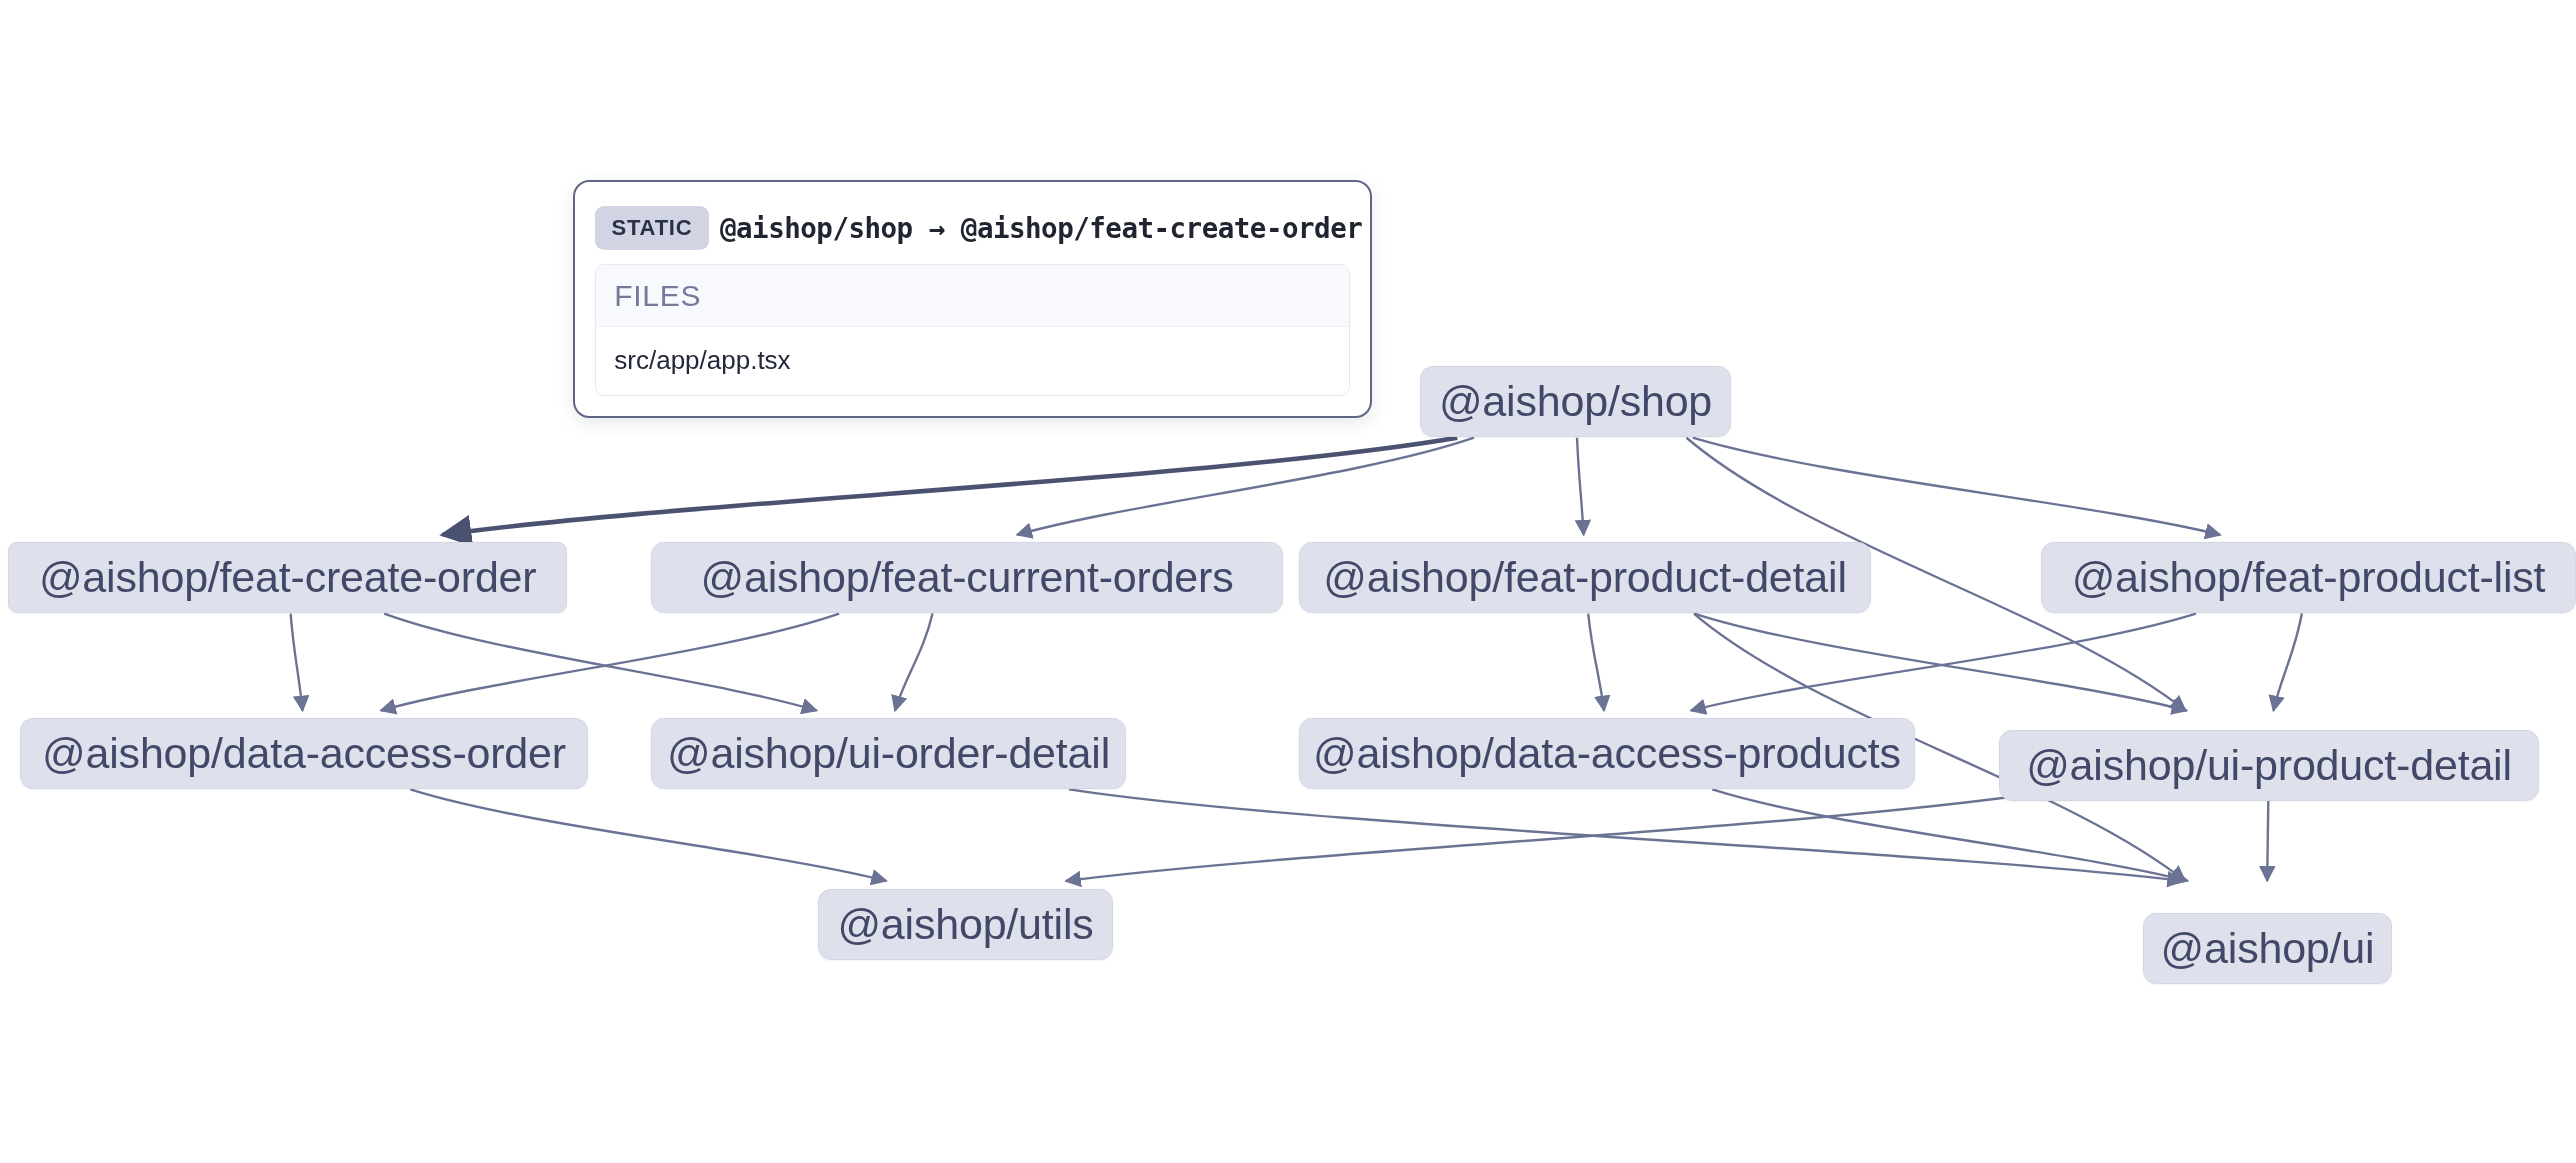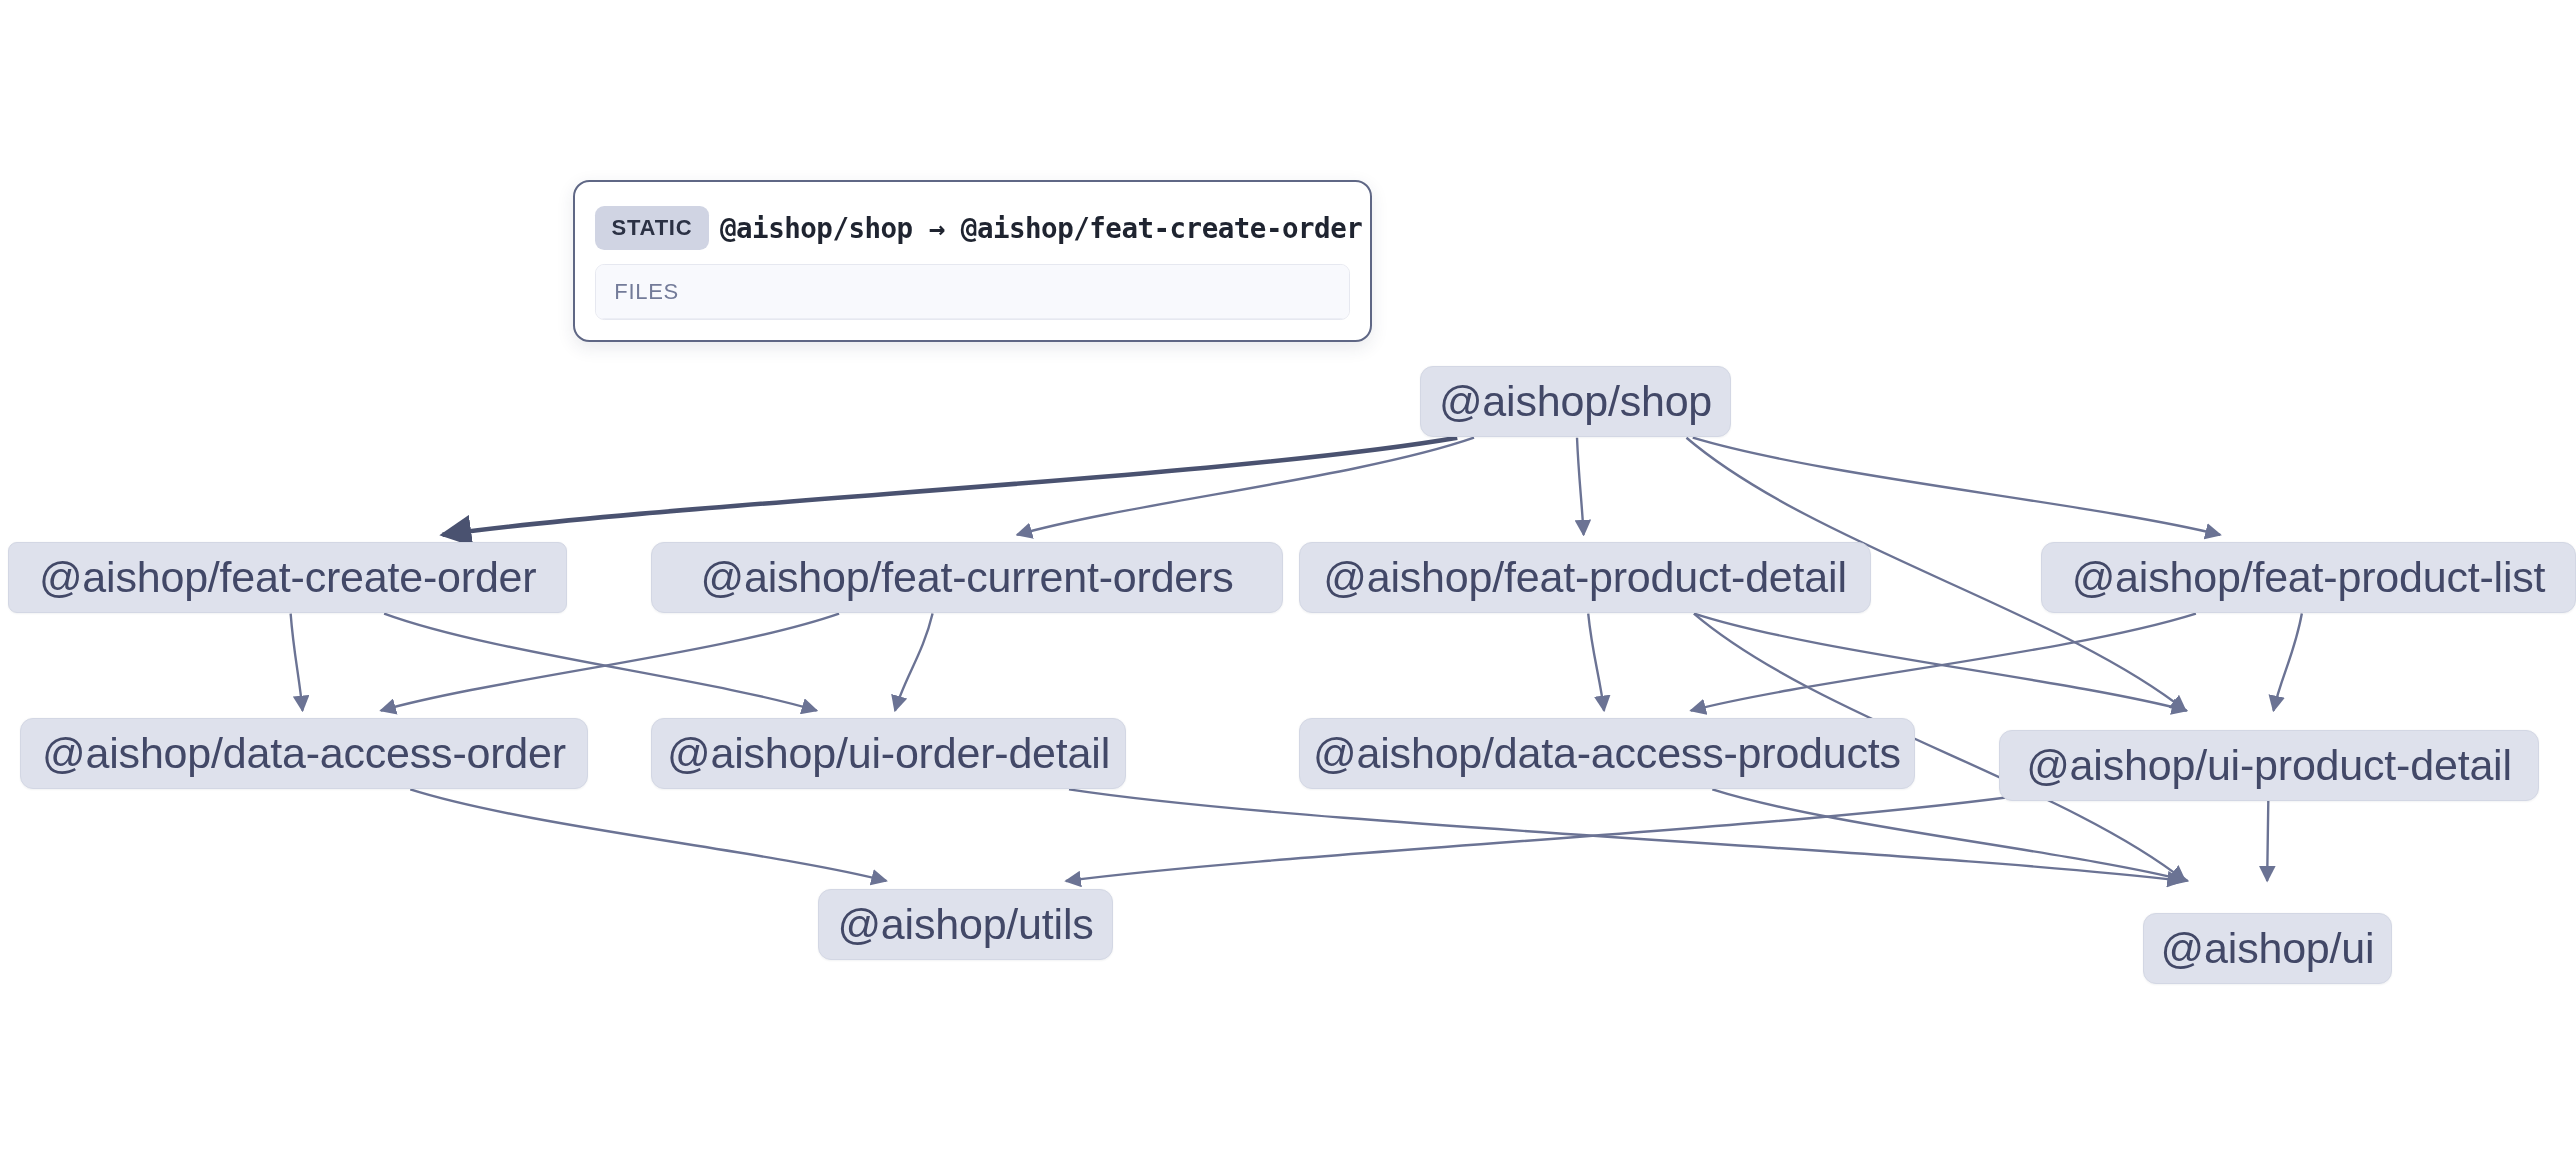--- a/index.html
+++ b/index.html
@@ -87,21 +87,21 @@
   #files-panel {
     border: 0.9px solid #e6e8f0;
     border-radius: 9.2px;
     overflow: hidden;
     background: #ffffff;
   }
   #files-header {
     background: #f8f9fd;
     border-bottom: 0.9px solid #eceef5;
     color: #737b99;
-    font-size: 22px;
+    font-size: 30px;
     letter-spacing: 0.7px;
     padding: 15.6px 18.3px 14.7px 18.3px;
     line-height: 1;
   }
   .file-row {
     color: #22283a;
     font-size: 26px;
     padding: 20px 18.3px 22px 18.3px;
     line-height: 1;
     background: #ffffff;
@@ -180,17 +180,20 @@
       </div>
     </div>
 
   <div id="tooltip">
     <div id="tooltip-head">
       <span class="badge">STATIC</span>
       <span class="edge-title">@aishop/shop → @aishop/feat-create-order</span>
     </div>
     <div id="files-panel">
       <div id="files-header">FILES</div>
+      <div id="files-list">
+          <div class="file-row">src/app/app.tsx</div>
+        </div>
     </div>
   </div>
 
 </div>
 
 
 </body></html>

